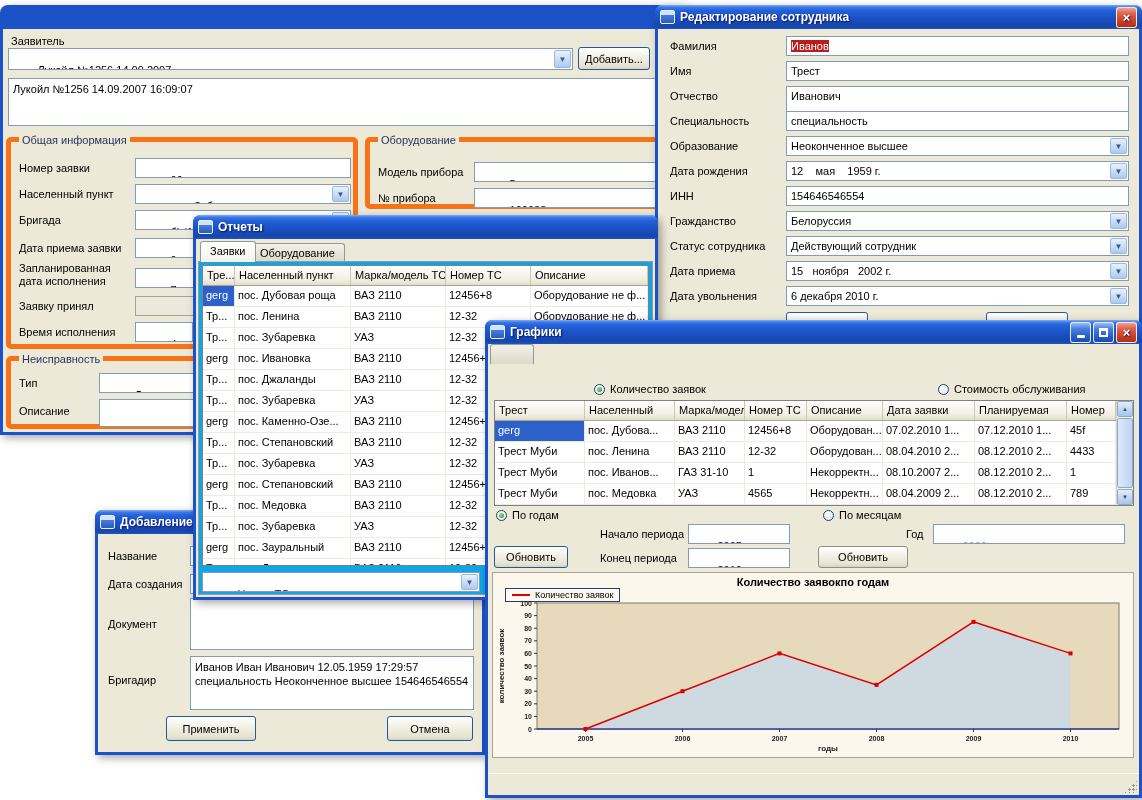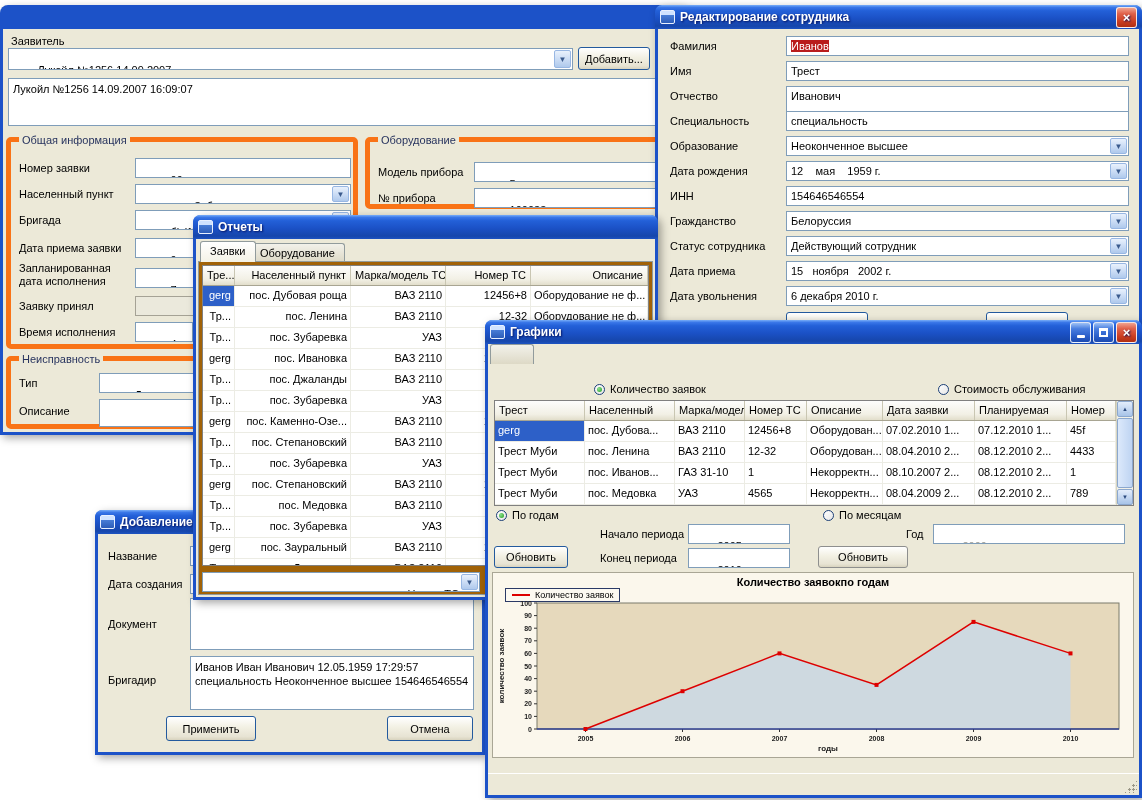--- a/index.html
+++ b/index.html
@@ -48,21 +48,21 @@
   .radio { position:absolute; display:flex; align-items:center; gap:5px; height:14px; }
   .circle { width:11px; height:11px; border-radius:50%; border:1px solid #1B3F77; flex:0 0 auto;
     background:linear-gradient(135deg,#ffffff,#e6e6e6); position:relative; }
   .radio.checked .circle::after { content:''; position:absolute; inset:2px; border-radius:50%;
     background:radial-gradient(circle at 35% 35%,#8ee08e,#1E9E1E); }
 
   
   .tab { position:absolute; padding:3px 9px; border:1px solid #919B9C; border-bottom:none;
     border-radius:3px 3px 0 0; background:linear-gradient(180deg,#F2F1EA,#DDD9C6); }
   .tab.active { background:linear-gradient(180deg,#FFFFFF,#F4F2E6); z-index:2; }
-  .tabpage { position:absolute; border:1px solid #919B9C; background:#a16207;text-align:right; }
+  .tabpage { position:absolute; border:1px solid #919B9C; background:#0ea5e9; }
   .grid { position:absolute; background:#fff; border:1px solid #808080; overflow:hidden; }
   .grid-head { display:flex; background:linear-gradient(180deg,#FDFDFC,#F2F0E5 70%,#E2DECB);
     border-bottom:1px solid #A8A592; height:20px; }
   .gh { padding:3px 4px; border-right:1px solid #C9C6B2; overflow:hidden; white-space:nowrap; flex:0 0 auto; }
   .grow { display:flex; border-bottom:1px solid #ECECE4; height:21px; }
   .gc { padding:3px; border-right:1px solid #ECECE4; overflow:hidden; white-space:nowrap; flex:0 0 auto; }
   .gc.sel { background:#2D60C8; color:#fff; }
   .seltext { background:#b91c1c; color:#fff; }
   .sb { position:absolute; width:17px; background:#F2F1E8; border-left:1px solid #D8D5C2; }
   .sb-btn { position:absolute; left:0; right:0; height:16px;

